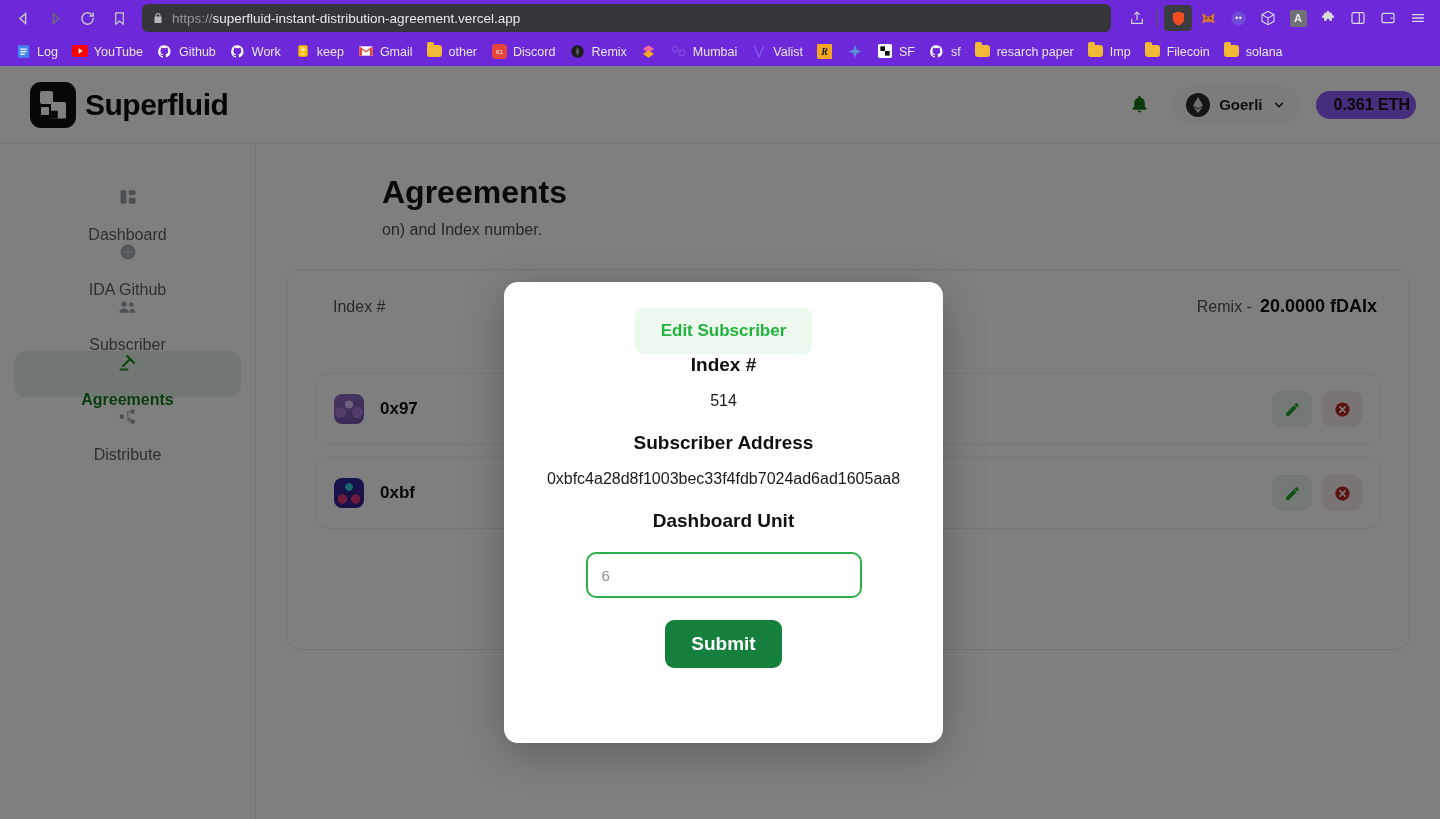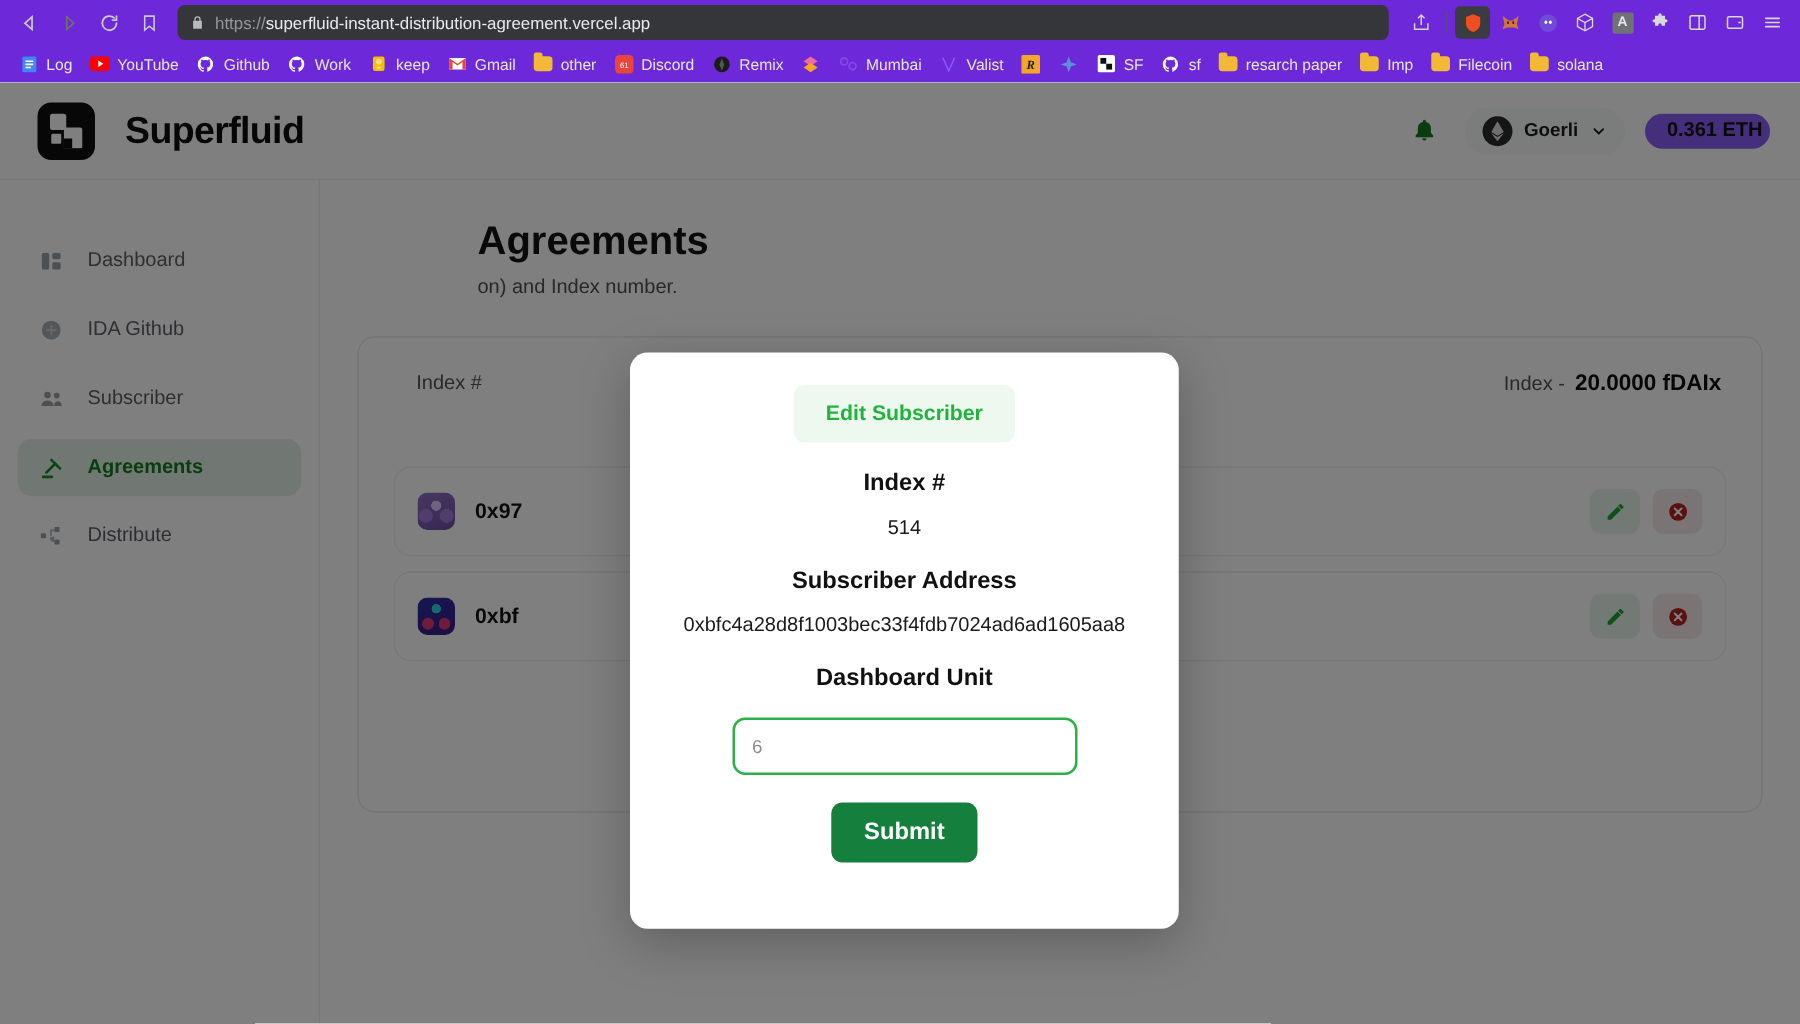--- a/index.html
+++ b/index.html
@@ -121,21 +121,21 @@
   }
 
   #app-header {
     height: 78px;
     display: flex;
     align-items: center;
     justify-content: space-between;
     padding: 0 24px 0 30px;
     border-bottom: 1px solid #ededed;
   }
-  #brand { display: flex; align-items: center; gap: 24px; }
+  #brand { display: flex; align-items: center; gap: 9px; }
   #brand-mark {
     width: 46px; height: 46px;
     background: #0f0f0f;
     border-radius: 11px;
     position: relative;
   }
   #brand-mark .sq1 {
     position: absolute; left: 10px; top: 9px;
     width: 13px; height: 13px; background: #fff; border-radius: 2px;
   }
@@ -219,20 +219,21 @@
     border-right: 1px solid #ededed;
   }
   .nav-item {
     display: flex; align-items: center; gap: 18px;
     height: 46px;
     padding: 0 16px;
     border-radius: 12px;
     margin-bottom: 9px;
     font-size: 16px;
     color: #5a5f66;
+    flex-direction: column;
   }
   .nav-item .nav-ico {
     width: 22px; height: 22px;
     display: flex; align-items: center; justify-content: center;
     color: #9aa0a6;
     flex: 0 0 22px;
   }
   .nav-item.active {
     background: #e3efe4;
     color: #127a1e;
@@ -352,21 +353,20 @@
     text-align: center;
   }
   #modal-badge {
     display: inline-block;
     background: #edf9ef;
     color: #22b33f;
     font-size: 17px;
     font-weight: 700;
     border-radius: 9px;
     padding: 13px 26px;
-    margin-bottom: 22px;
   }
   .m-label {
     font-size: 19px;
     font-weight: 700;
     color: #111;
     margin-bottom: 16px;
   }
   .m-value {
     font-size: 16px;
     color: #1a1a1a;
@@ -762,21 +762,21 @@
       </div>
 
     <div id="main">
       <div id="page-title">Agreements</div>
       <div id="page-sub">on) and Index number.</div>
 
       <div id="panel">
         <div id="panel-top">
           <div class="col-h">Index #</div>
           <div id="amount-line">
-            <span>Index -</span>
+            <span>Remix -</span>
             <b>20.0000 fDAIx</b>
           </div>
         </div>
 
         <div id="units-head">Units</div>
 
         <div id="rows-container">
             <div class="srow">
               <div class="ident">
                 <span class="blockie b1"></span>

